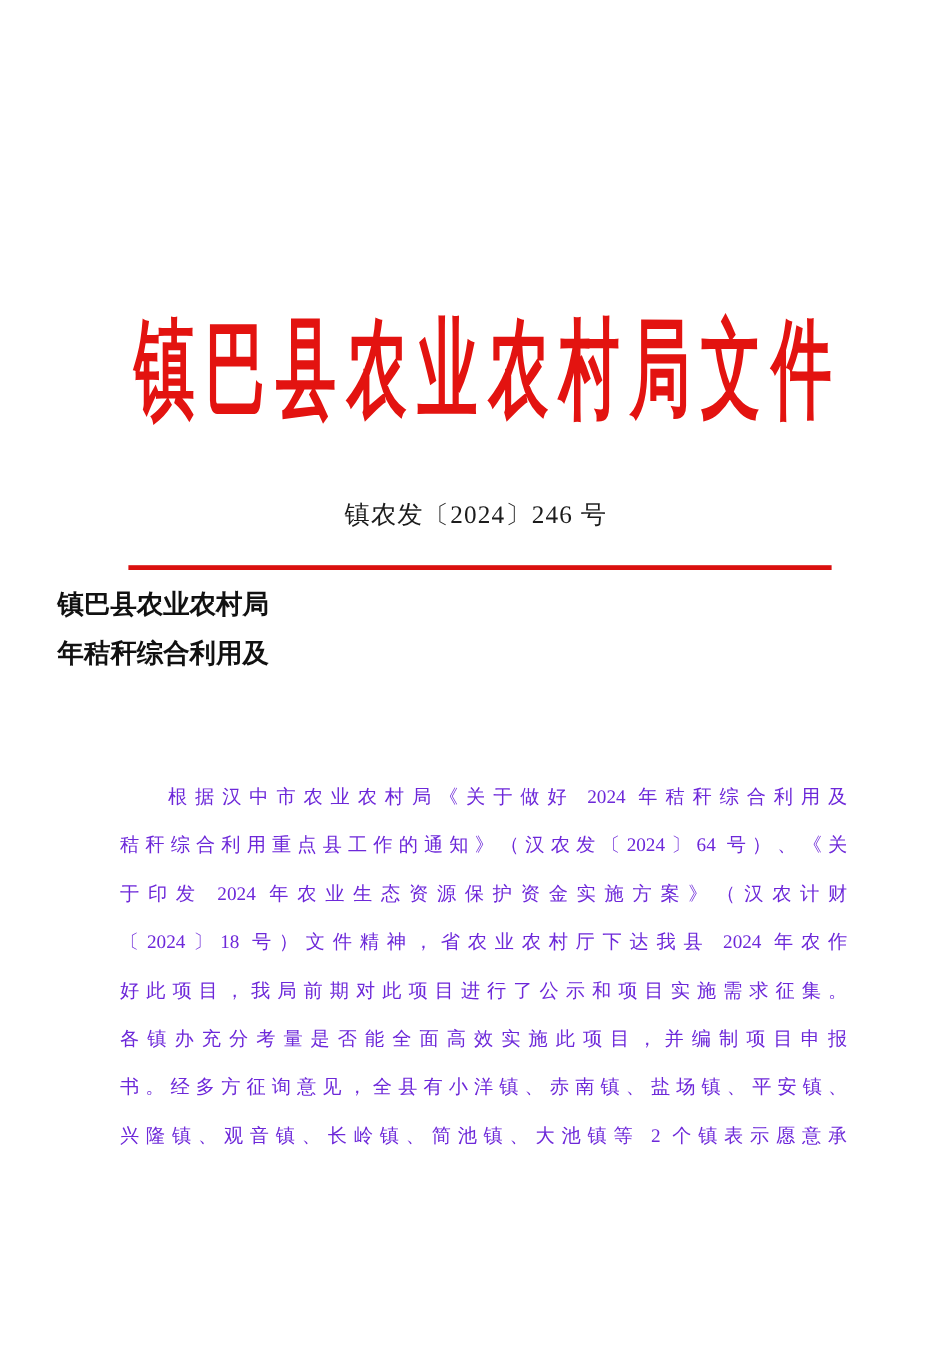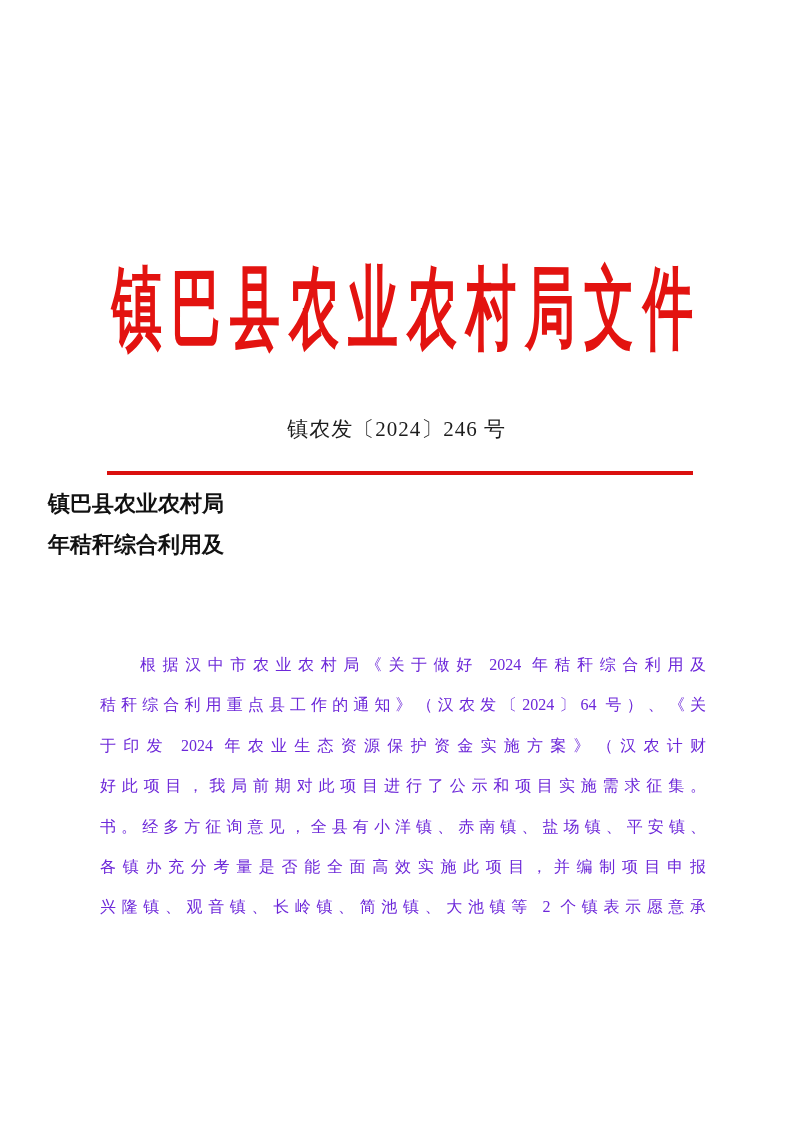--- a/index.html
+++ b/index.html
@@ -109,19 +109,20 @@
 
   <div class="heading">
     <div class="heading-line">镇巴县农业农村局</div>
     <div class="heading-line">年秸秆综合利用及</div>
   </div>
 
   <div class="body-text">
     <div class="body-line indent">根据汉中市农业农村局《关于做好 2024 年秸秆综合利用及</div>
     <div class="body-line">秸秆综合利用重点县工作的通知》（汉农发〔2024〕64 号）、《关</div>
     <div class="body-line">于印发 2024 年农业生态资源保护资金实施方案》（汉农计财</div>
+    <div class="body-line">〔2024〕18 号）文件精神，省农业农村厅下达我县 2024 年农作</div>
     <div class="body-line">好此项目，我局前期对此项目进行了公示和项目实施需求征集。</div>
+    <div class="body-line">各镇办充分考量是否能全面高效实施此项目，并编制项目申报</div>
     <div class="body-line">书。经多方征询意见，全县有小洋镇、赤南镇、盐场镇、平安镇、</div>
-    <div class="body-line">各镇办充分考量是否能全面高效实施此项目，并编制项目申报</div>
     <div class="body-line">兴隆镇、观音镇、长岭镇、简池镇、大池镇等 2 个镇表示愿意承</div>
   </div>
 
 </div>
 
 </body></html>

